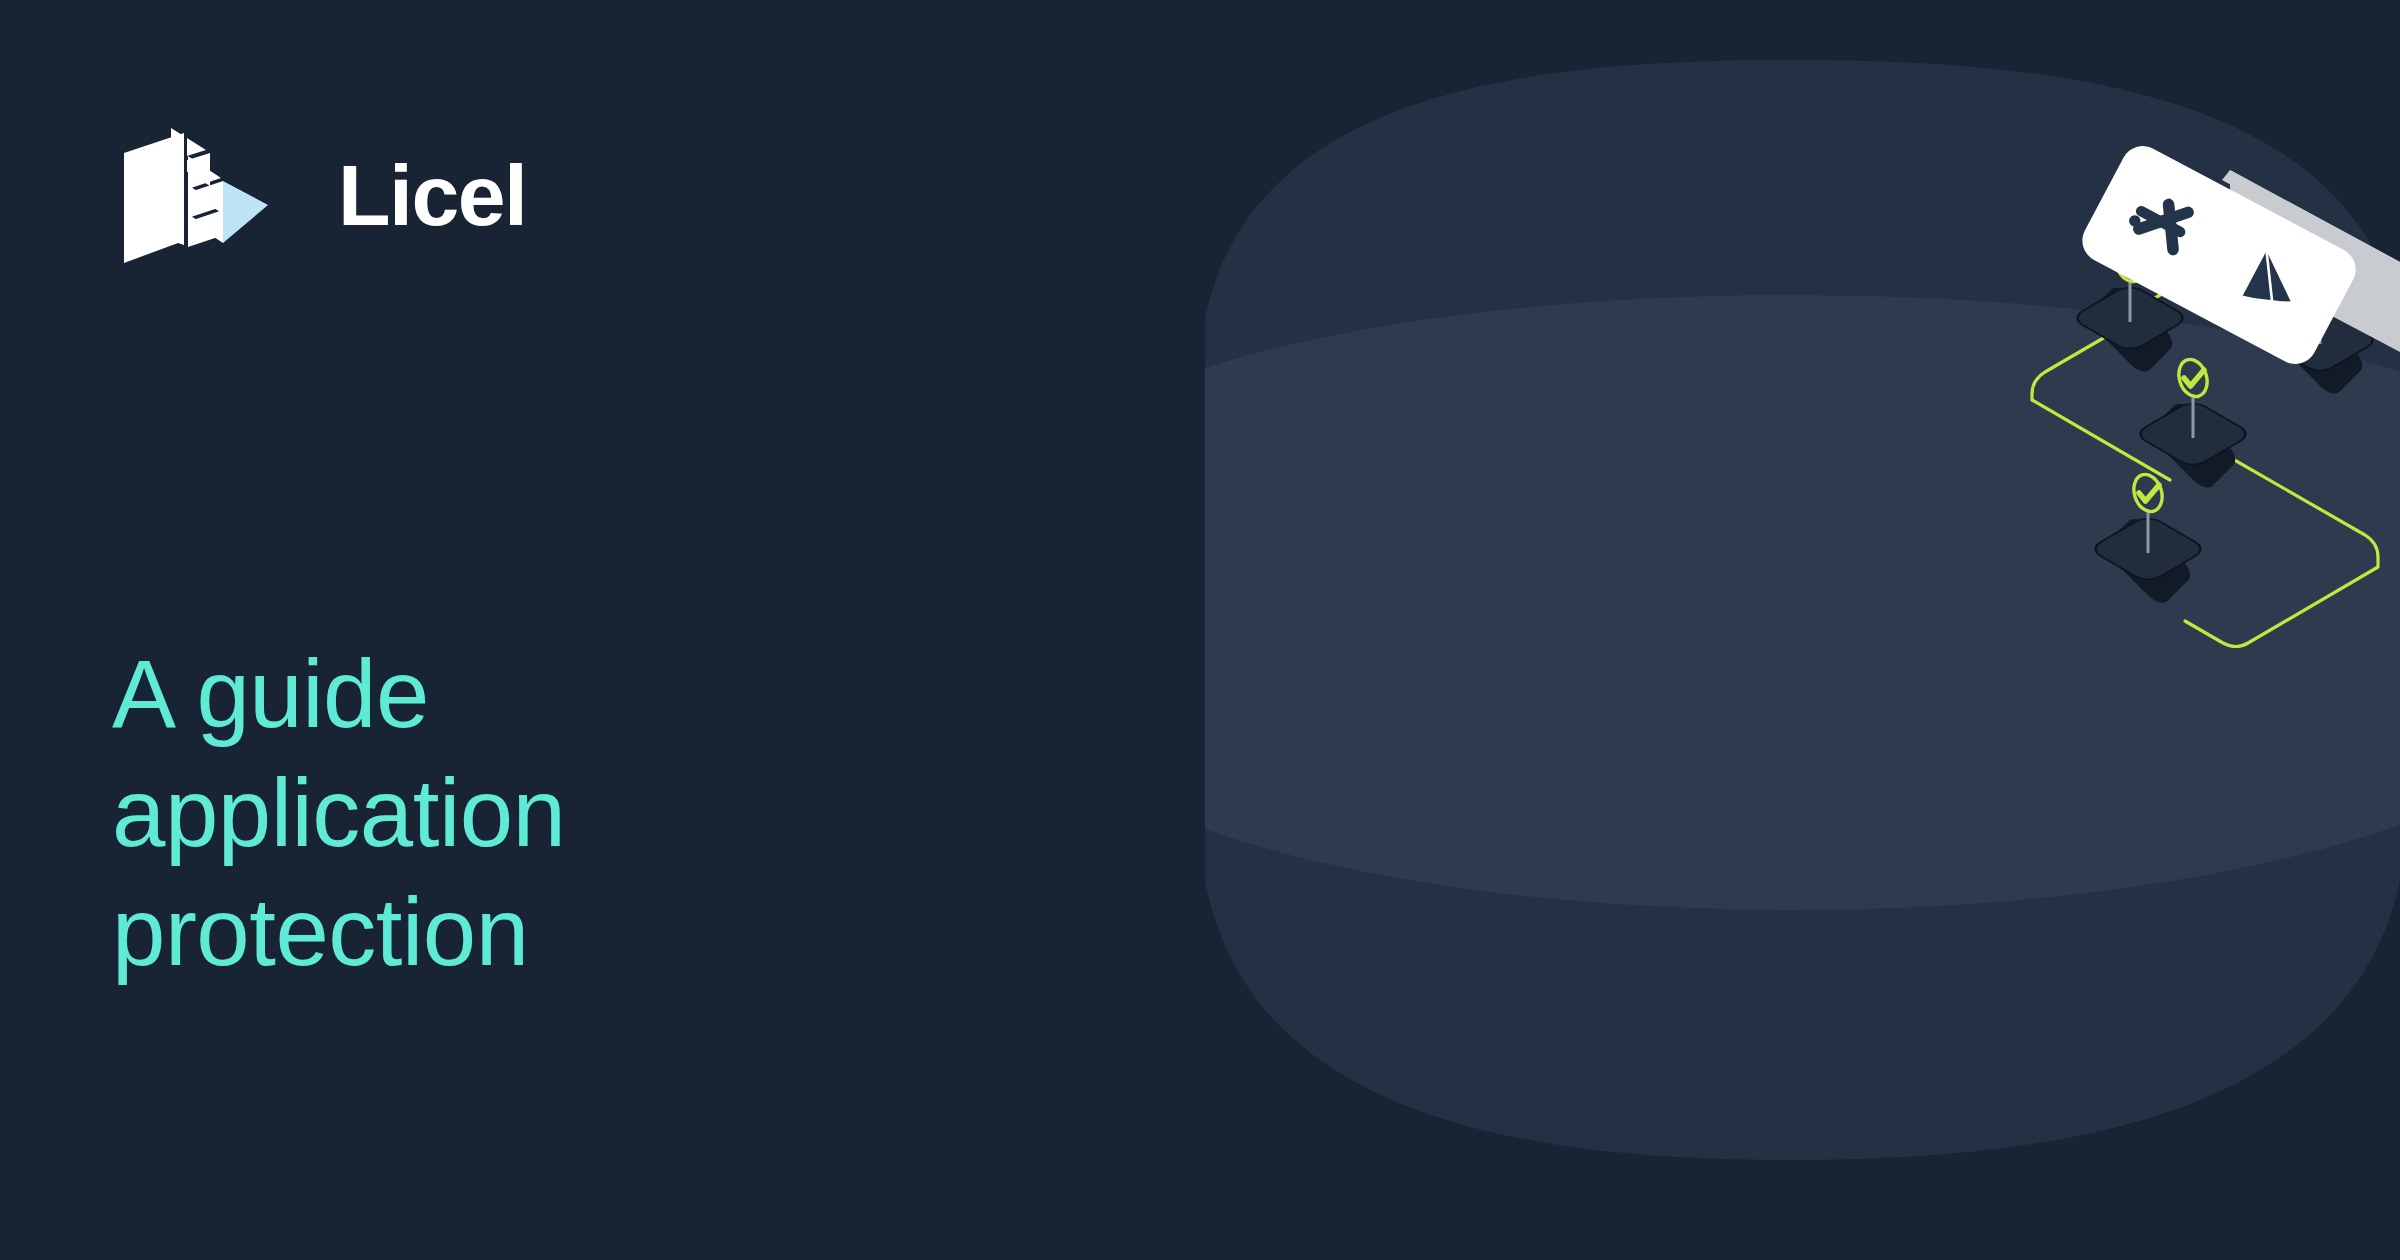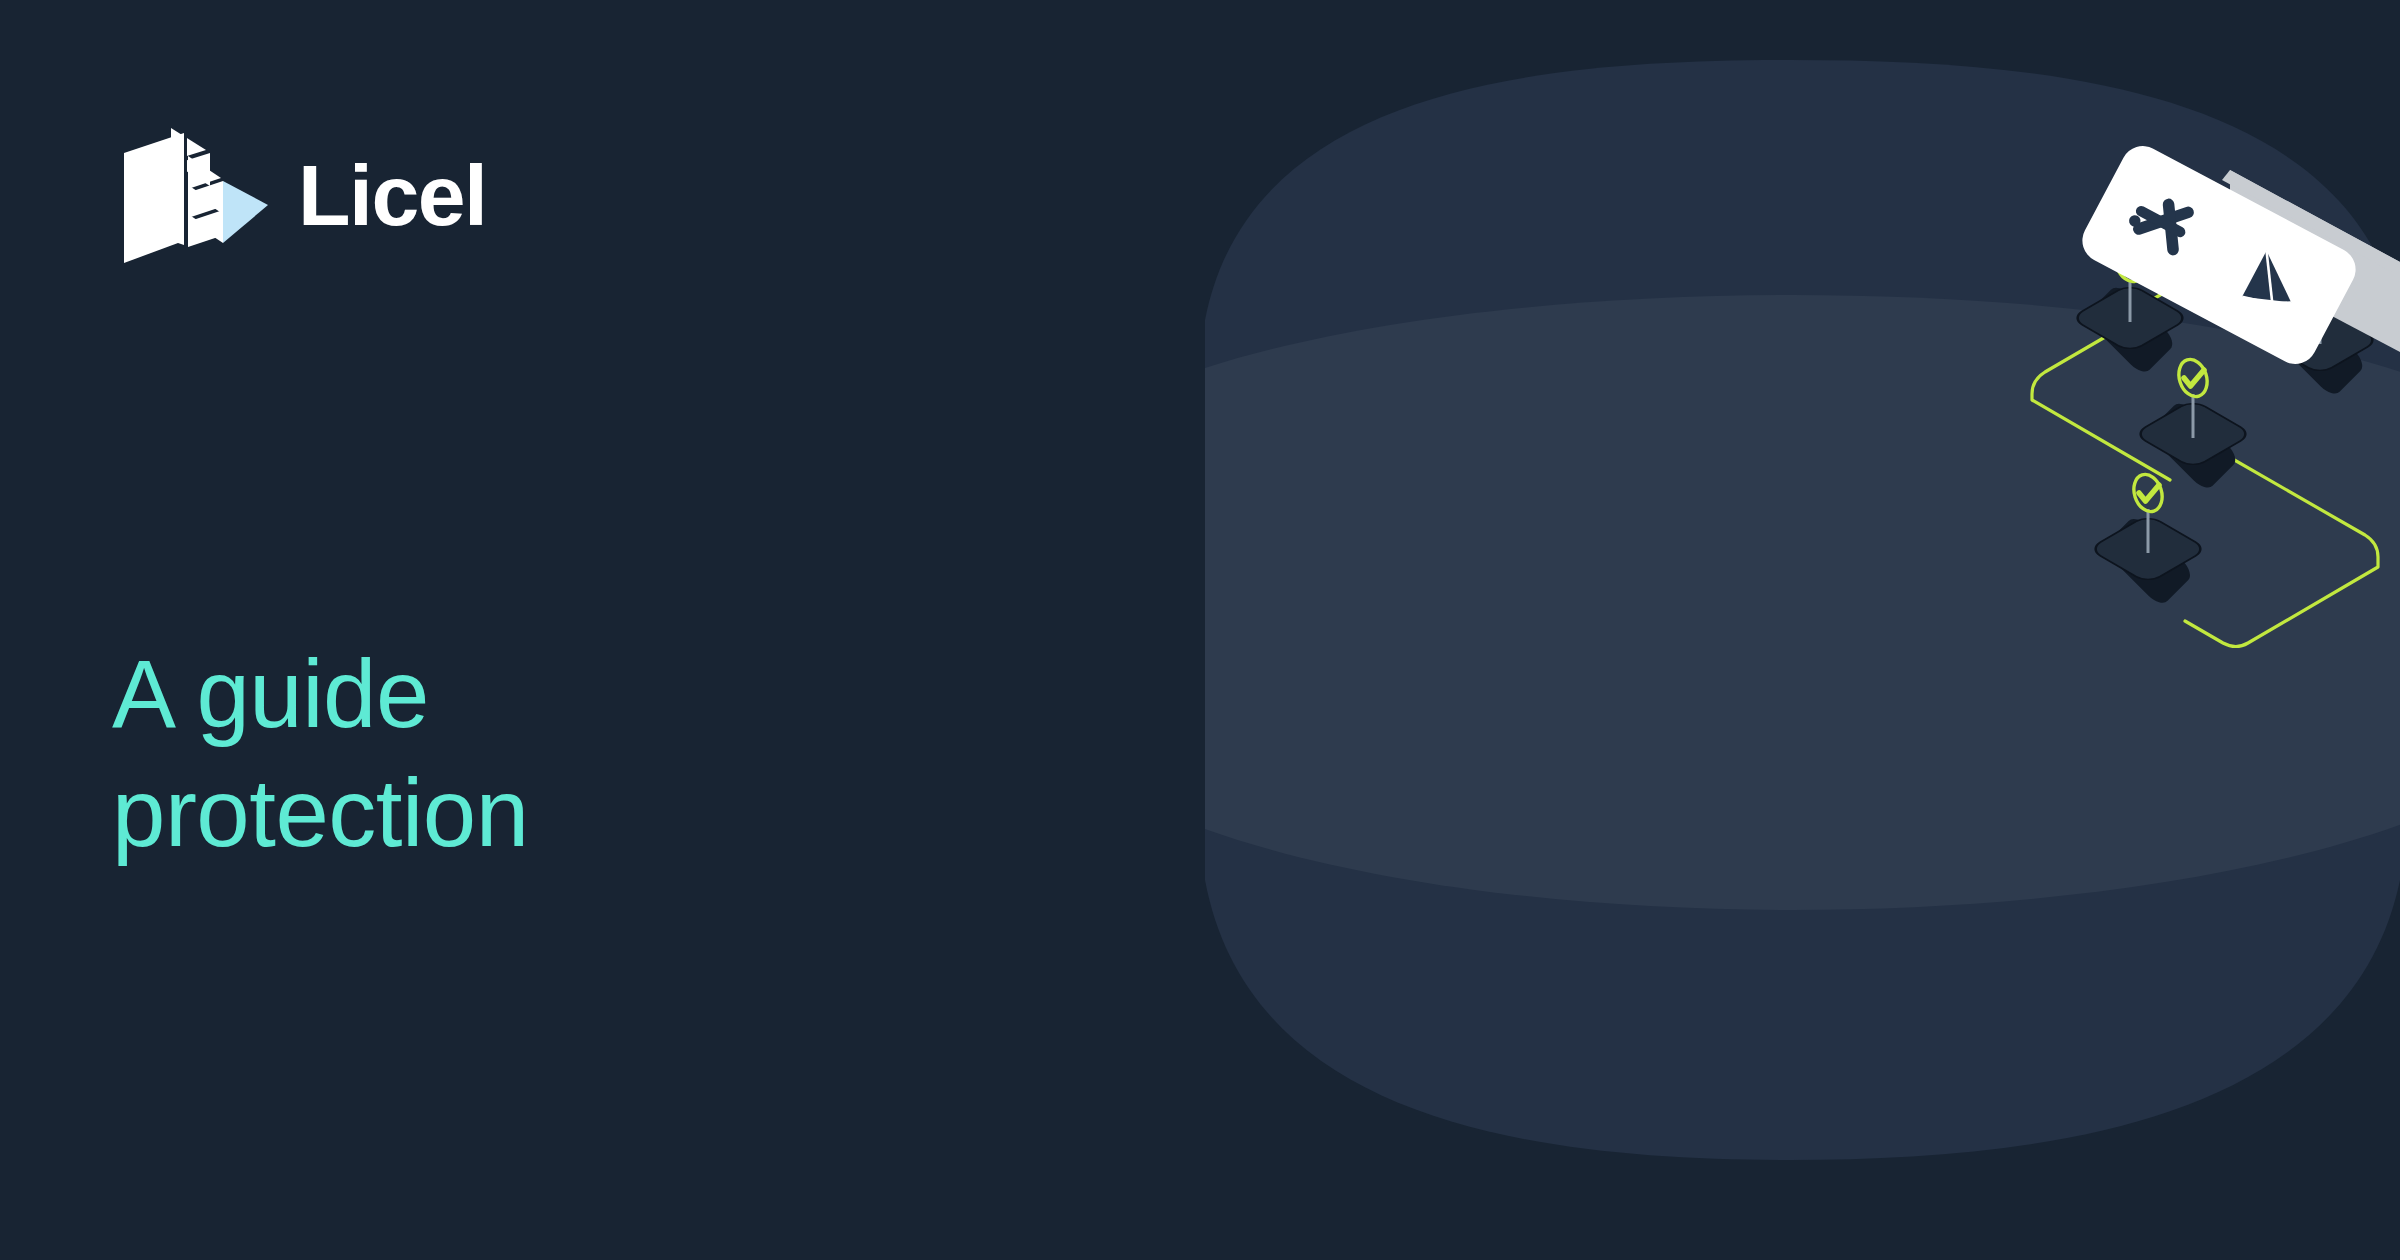--- a/index.html
+++ b/index.html
@@ -28,20 +28,21 @@
     gap: 30px;
   }
   #logo-mark { display: block; }
   #wordmark {
     color: #ffffff;
     font-size: 86px;
     font-weight: 700;
     letter-spacing: -1.5px;
     line-height: 1;
     white-space: nowrap;
+    margin-left: 40px;
   }
 
   
   #headline {
     position: absolute;
     left: 112px;
     top: 570px;
     width: 900px;
     color: #5eead4;
     font-size: 96px;
@@ -85,20 +86,21 @@
         <polygon points="66,8 66,120 69,120 69,8" fill="#182433"></polygon>
 
         <polygon points="105,56 150,80 105,118" fill="#bfe4f8"></polygon>
       </svg>
     </span>
     <span id="wordmark">Licel</span>
   </div>
 
   <h1 id="headline">
     <span class="hl-line">A guide</span>
+    <span class="hl-line">application</span>
     <span class="hl-line">protection</span>
   </h1>
 
   <div id="illustration">
     <svg width="1270" height="1260" viewBox="0 0 1270 1260" aria-hidden="true">
 
       <defs>
         <clipPath id="blobClip">
           <path d="M 660 60
                    C 920 60, 1220 90, 1270 320

